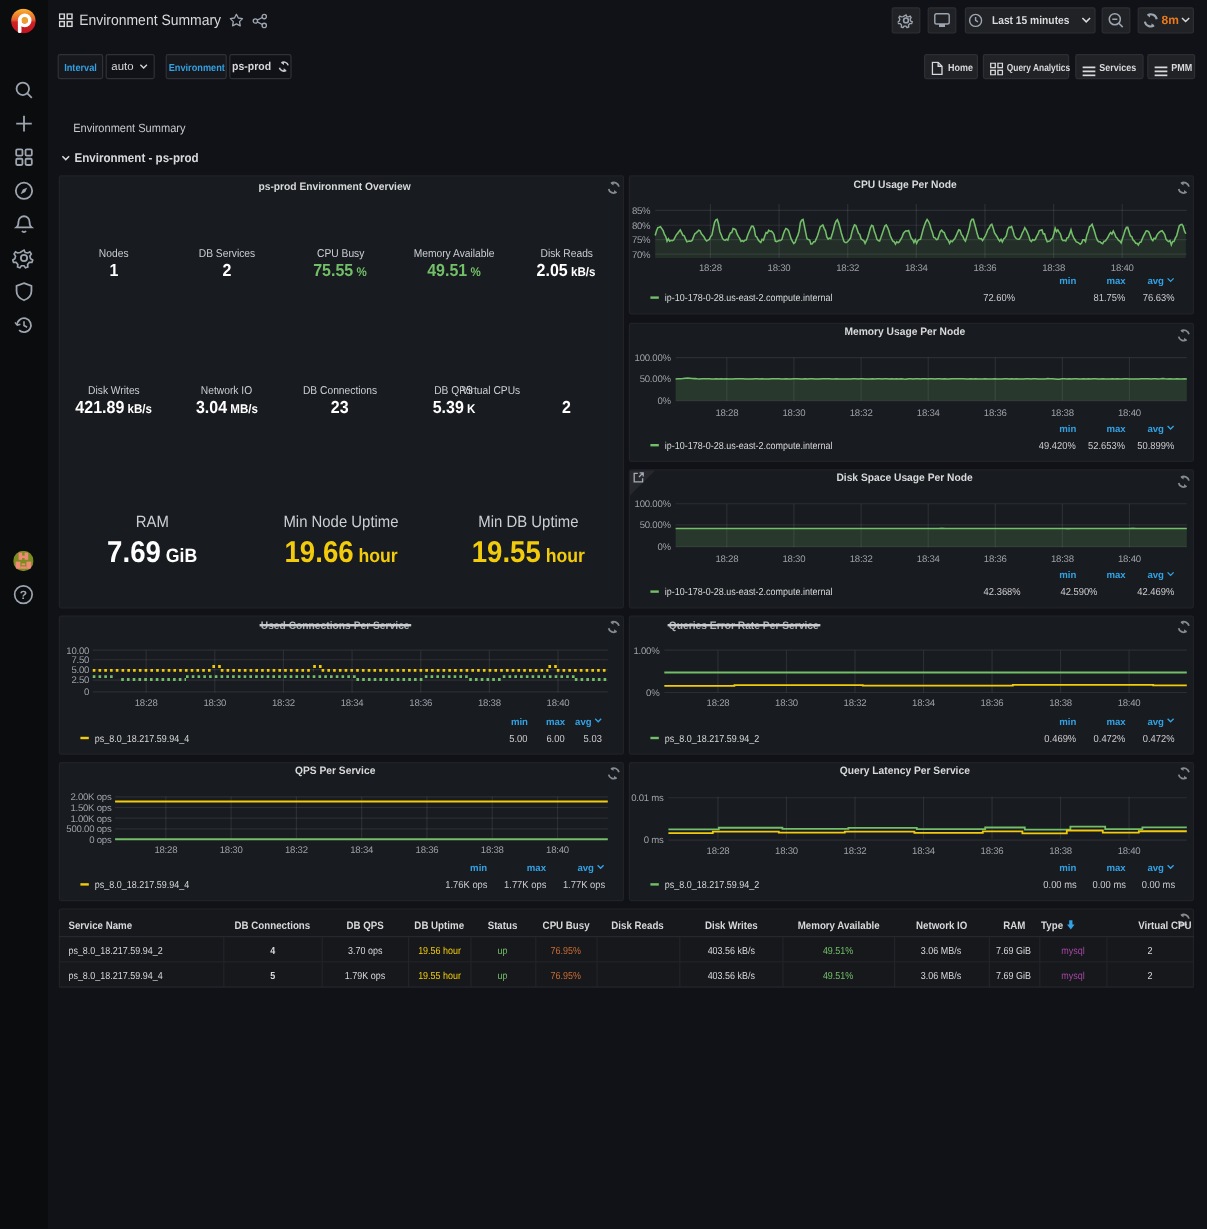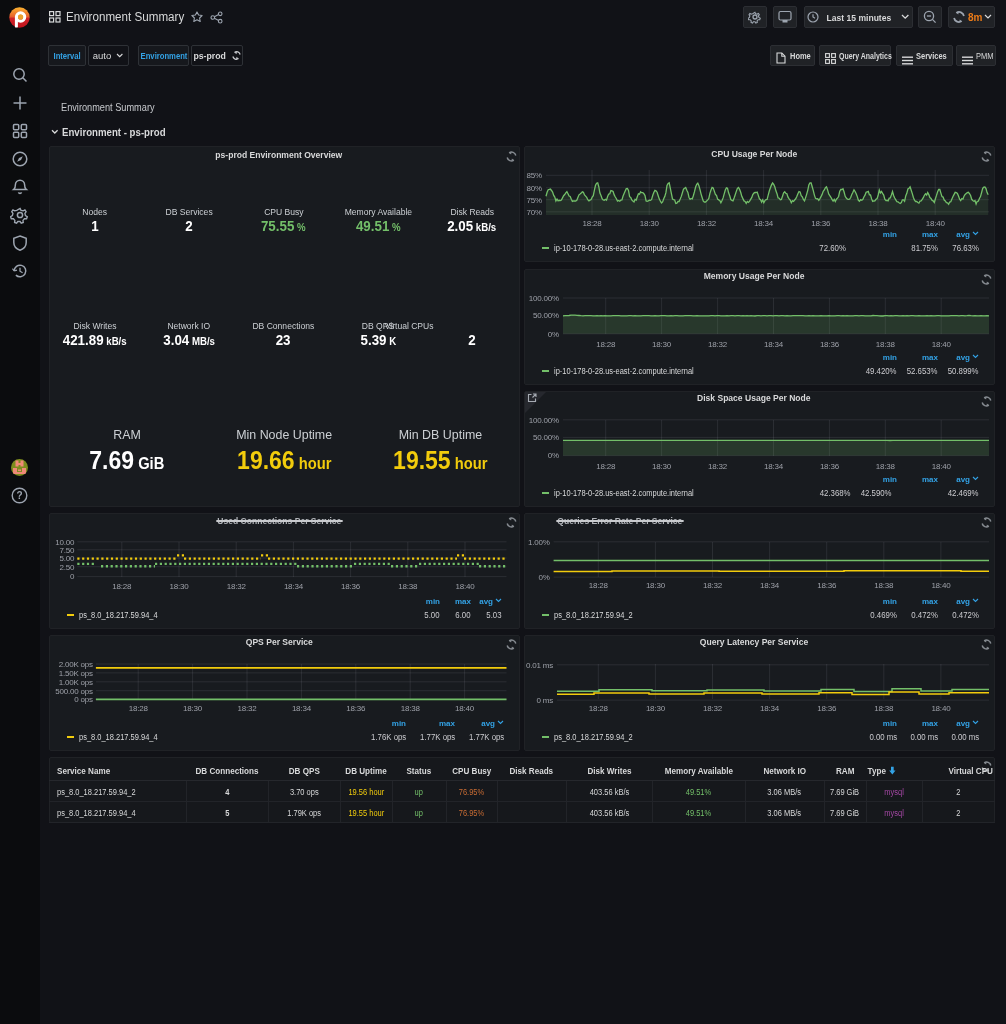--- a/index.html
+++ b/index.html
@@ -202,21 +202,21 @@
     </svg></div>
 <div style="position:absolute;left:916px;top:50.5px;font-size:8.5px;font-weight:bold;color:#d8d9da;white-space:nowrap"><span style="display:inline-block;transform:scaleX(0.88);transform-origin:left center;white-space:nowrap">Services</span></div>
 <div class="btn" style="left:956px;top:45px;width:40px;height:21px"></div>
 <div style="position:absolute;left:962px;top:50.8px;width:12px;height:12px"><svg width="11" height="9">
       <g stroke="#d8d9da" stroke-width="1.4">
         <line x1="0" y1="1.2" x2="11" y2="1.2"></line>
         <line x1="0" y1="4.5" x2="11" y2="4.5"></line>
         <line x1="0" y1="7.8" x2="11" y2="7.8"></line>
       </g>
     </svg></div>
-<div style="position:absolute;left:976px;top:50.5px;font-size:8.5px;font-weight:normal;color:#d8d9da;white-space:nowrap"><span style="display:inline-block;transform:scaleX(0.88);transform-origin:left center;white-space:nowrap">PMM</span></div>
+<div style="position:absolute;left:976px;top:50.5px;font-size:8.5px;font-weight:bold;color:#d8d9da;white-space:nowrap"><span style="display:inline-block;transform:scaleX(0.88);transform-origin:left center;white-space:nowrap">PMM</span></div>
 <div style="position:absolute;left:61px;top:102px;font-size:10px;color:#c7c9cd"><span style="display:inline-block;transform:scaleX(0.92);transform-origin:left center;white-space:nowrap">Environment Summary</span></div>
 <svg style="position:absolute;left:51px;top:129px" width="8" height="6">
     <path d="M1 1.2 l2.8 2.8 L6.6 1.2" stroke="#d8d9da" stroke-width="1.3" fill="none"></path>
   </svg>
 <div style="position:absolute;left:62px;top:126px;font-size:10.5px;font-weight:bold;color:#d8d9da"><span style="display:inline-block;transform:scaleX(0.92);transform-origin:left center;white-space:nowrap">Environment - ps-prod</span></div>
 <div style="position:absolute;left:49px;top:146px;width:471px;height:361px;background:#181b1f;border:1px solid #202226;border-radius:2px;"></div>
 <div style="position:absolute;left:79.0px;top:150px;width:400px;text-align:center;font-size:9px;font-weight:bold;color:#d8d9da;white-space:nowrap"><span style="display:inline-block;transform:scaleX(0.95);transform-origin:center center;white-space:nowrap">ps-prod Environment Overview</span></div>
 <svg style="position:absolute;left:505px;top:150px" width="13" height="13">
     <g transform="translate(6.5,6.5)" stroke="#868b91" stroke-width="1.5" fill="none">
       <path d="M 4.3 -1 A 4.3 4.3 0 0 0 -2.365 -3.6119999999999997"></path>
@@ -381,21 +381,21 @@
     <text x="305.4" y="77.6" font-size="8" fill="#9da0a8" text-anchor="middle" font-family="Liberation Sans, sans-serif" letter-spacing="-0.2">18:36</text>
     <text x="361.3" y="77.6" font-size="8" fill="#9da0a8" text-anchor="middle" font-family="Liberation Sans, sans-serif" letter-spacing="-0.2">18:38</text>
     <text x="417.2" y="77.6" font-size="8" fill="#9da0a8" text-anchor="middle" font-family="Liberation Sans, sans-serif" letter-spacing="-0.2">18:40</text>
   </svg>
 <div style="position:absolute;left:827px;top:475px;width:70px;text-align:right;font-size:8px;color:#33a2e5;font-weight:bold">min</div>
 <div style="position:absolute;left:868px;top:475px;width:70px;text-align:right;font-size:8px;color:#33a2e5;font-weight:bold">max</div>
 <div style="position:absolute;left:909px;top:475px;width:70px;text-align:right;font-size:8px;color:#33a2e5;font-weight:bold">avg<svg width="7" height="5" style="margin-left:2px;vertical-align:1px">
       <path d="M1 1 l2.5 2.5 L6 1" stroke="#33a2e5" stroke-width="1.1" fill="none"></path>
     </svg></div>
 <div style="position:absolute;left:817px;top:487.9px;width:80px;font-size:8.5px;color:#ccccd0"><span style="display:inline-block;transform:scaleX(0.92);transform-origin:right center;white-space:nowrap">42.368%</span></div>
-<div style="position:absolute;left:858px;top:487.9px;width:80px;text-align:left;font-size:8.5px;color:#ccccd0"><span style="display:inline-block;transform:scaleX(0.92);transform-origin:right center;white-space:nowrap">42.590%</span></div>
+<div style="position:absolute;left:858px;top:487.9px;width:80px;text-align:center;font-size:8.5px;color:#ccccd0"><span style="display:inline-block;transform:scaleX(0.92);transform-origin:right center;white-space:nowrap">42.590%</span></div>
 <div style="position:absolute;left:899px;top:487.9px;width:80px;text-align:right;font-size:8.5px;color:#ccccd0"><span style="display:inline-block;transform:scaleX(0.92);transform-origin:right center;white-space:nowrap">42.469%</span></div>
 <div style="position:absolute;left:542px;top:492.4px;width:7px;height:2px;background:#73bf69"></div>
 <div style="position:absolute;left:554px;top:487.9px;font-size:8.5px;color:#d8d9da"><span style="display:inline-block;transform:scaleX(0.88);transform-origin:left center;white-space:nowrap">ip-10-178-0-28.us-east-2.compute.internal</span></div>
 <div style="position:absolute;left:49px;top:513px;width:471px;height:116px;background:#181b1f;border:1px solid #202226;border-radius:2px;"></div>
 <div style="position:absolute;left:79.0px;top:516px;width:400px;text-align:center;font-size:9px;font-weight:bold;color:#b2b5ba"><span style="display:inline-block;transform:scaleX(0.95);transform-origin:center center;position:relative;white-space:nowrap">Used Connections Per Service<span style="position:absolute;left:-1px;right:-1px;top:4.2px;height:1.6px;background:#c9cbce"></span></span></div>
 <svg style="position:absolute;left:505px;top:516px" width="13" height="13">
     <g transform="translate(6.5,6.5)" stroke="#868b91" stroke-width="1.5" fill="none">
       <path d="M 4.3 -1 A 4.3 4.3 0 0 0 -2.365 -3.6119999999999997"></path>
       <path d="M -4.3 1 A 4.3 4.3 0 0 0 2.365 3.6119999999999997"></path>
       <path d="M -2.365 -3.6119999999999997 l 2.4 -0.9 l -0.4 2.6" fill="#868b91" stroke="none"></path>

